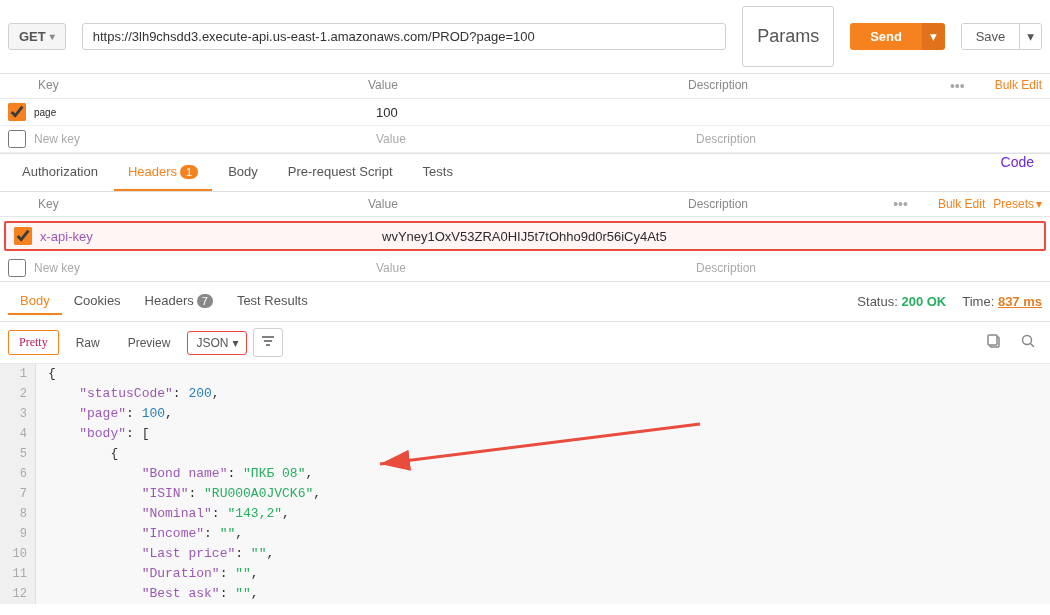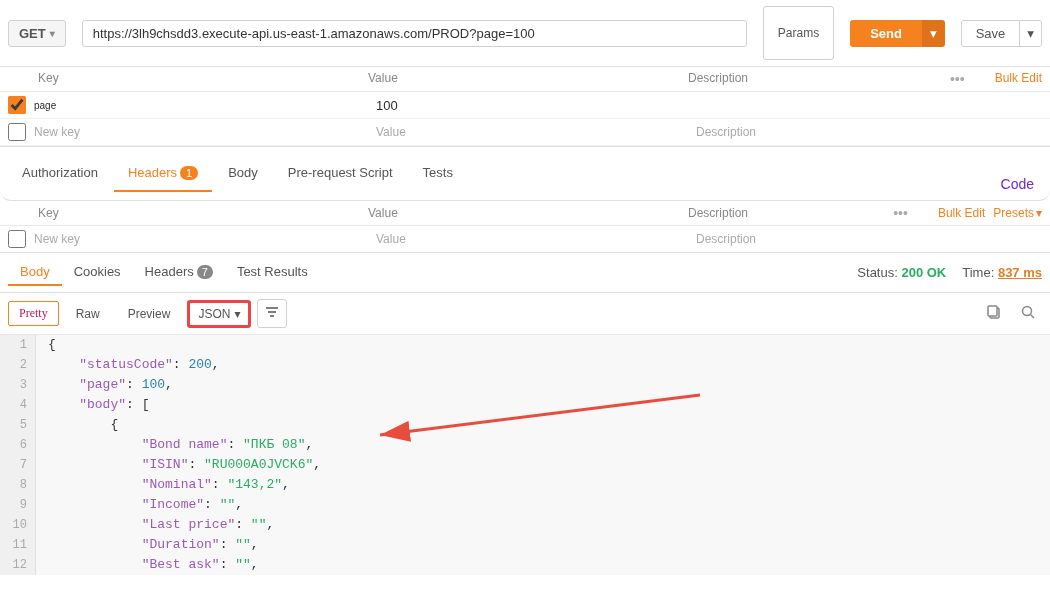--- a/index.html
+++ b/index.html
@@ -10,21 +10,21 @@
       display: flex; align-items: center; padding: 6px 8px; background: #fff; border-bottom: 1px solid #e0e0e0; gap: 16px;
     }
     .method-btn {
       display: flex; align-items: center; gap: 4px; padding: 5px 10px; border: 1px solid #d0d0d0; border-radius: 3px; background: #f5f5f5; cursor: pointer; font-size: 13px; font-weight: 600; color: #555;
     }
     .method-btn .chevron { font-size: 10px; color: #888; }
     .url-input {
       flex: 1; padding: 5px 10px; border: 1px solid #d0d0d0; border-radius: 3px; font-size: 13px; color: #333; outline: none;
     }
     .params-btn {
-      padding: 19px 14px; border: 1px solid #d0d0d0; border-radius: 3px; background: #fff; cursor: pointer; font-size: 12px; color: #555;
+      padding: 19px 14px; border: 1px solid #d0d0d0; border-radius: 3px; background: #fff; cursor: pointer; font-size: 18px; color: #555;
     }
     .send-btn-group { display: flex; border-radius: 3px; overflow: hidden; }
     .send-btn {
       padding: 6px 20px; background: #f5821e; border: none; color: #fff; font-size: 13px; font-weight: 600; cursor: pointer;
     }
     .send-dropdown {
       padding: 6px 8px; background: #e0721a; border: none; color: #fff; cursor: pointer;
     }
     .save-btn-group { display: flex; border-radius: 3px; overflow: hidden; border: 1px solid #d0d0d0; }
     .save-btn {
@@ -44,21 +44,21 @@
     .params-row .checkbox { width: 18px; height: 18px; margin-right: 8px; accent-color: #f5821e; }
     .params-row .key-cell { flex: 0 0 342px; font-size: 10px; color: #2c2c2c; }
     .params-row .val-cell { flex: 0 0 320px; font-size: 13px; color: #2c2c2c; }
     .params-row .desc-cell { flex: 1; }
     .new-key-row .key-cell, .new-key-row .val-cell, .new-key-row .desc-cell { color: #aaa; font-size: 12px; }
     .dots-icon { color: #aaa; margin-right: 6px; font-size: 14px; }
     .bulk-edit-link { color: #f5821e; cursor: pointer; font-size: 12px; padding-left: 24px; }
 
     
     .tabs-row {
-      display: flex; align-items: flex-end; padding: 8px 8px; border-bottom: 1px solid #e0e0e0; background: #fff; border-radius: 11px;
+      display: flex; align-items: flex-start; padding: 0 8px; border-bottom: 1px solid #e0e0e0; background: #fff;
     }
     .tab-item {
       padding: 10px 14px; cursor: pointer; font-size: 13px; color: #555; border-bottom: 2px solid transparent; margin-right: 2px;
     }
     .tab-item.active { color: #f5821e; border-bottom: 2px solid #f5821e; }
     .tab-item .badge { background: #f5821e; color: #fff; border-radius: 10px; padding: 1px 6px; font-size: 11px; margin-left: 3px; }
     .tab-spacer { flex: 1; }
     .code-link { color: #6d28d9; cursor: pointer; font-size: 14px; padding: 0 8px; }
 
     
@@ -90,21 +90,21 @@
 
     
     .format-tabs-row {
       display: flex; align-items: center; padding: 6px 8px; background: #fff; border-bottom: 1px solid #e8e8e8; gap: 6px;
     }
     .fmt-tab {
       padding: 4px 10px; cursor: pointer; font-size: 12px; color: #555; border: 1px solid transparent; border-radius: 2px;
     }
     .fmt-tab.active { border-color: #f5821e; color: #be185d; font-family: Liberation Serif, serif; }
     .json-select {
-      display: flex; align-items: center; gap: 4px; padding: 4px 8px; border: 3px solid #ef4444; border-radius: 3px; font-size: 12px; color: #555; cursor: pointer; background: #fff;
+      display: flex; align-items: center; gap: 4px; padding: 4px 8px; border: 1px solid #ef4444; border-radius: 3px; font-size: 12px; color: #555; cursor: pointer; background: #fff;
     }
     .filter-icon { padding: 4px 6px; border: 1px solid #d0d0d0; border-radius: 3px; cursor: pointer; color: #555; }
     .fmt-spacer { flex: 1; }
     .icon-btn { padding: 4px 6px; cursor: pointer; color: #888; font-size: 14px; }
 
     
     .json-body {
       background: #f8f8f8; font-family: 'Consolas', 'Courier New', monospace; font-size: 13px; overflow-y: auto; height: 240px;
       display: flex;
     }
@@ -192,20 +192,26 @@
   <div class="headers-table-header">
     <span class="h-col-key">Key</span>
     <span class="h-col-value">Value</span>
     <span class="h-col-desc">Description</span>
     <span class="dots-icon">•••</span>
     <span class="bulk-edit-link" style="margin-right:8px;">Bulk Edit</span>
     <span class="presets-link">
       <span>Presets</span>
       <span>▾</span>
     </span>
+  </div>
+  <div class="header-row highlighted-row">
+    <input type="checkbox" class="checkbox" checked="" style="">
+    <span class="key-cell">x-api-key</span>
+    <span class="val-cell">wvYney1OxV53ZRA0HIJ5t7tOhho9d0r56iCy4At5</span>
+    <span class="desc-cell"></span>
   </div>
   <div class="header-row new-row header-new">
     <input type="checkbox" class="checkbox" style="">
     <span class="key-cell">New key</span>
     <span class="val-cell">Value</span>
     <span class="desc-cell">Description</span>
   </div>
 </div>
 
 <div class="response-tabs-row">

